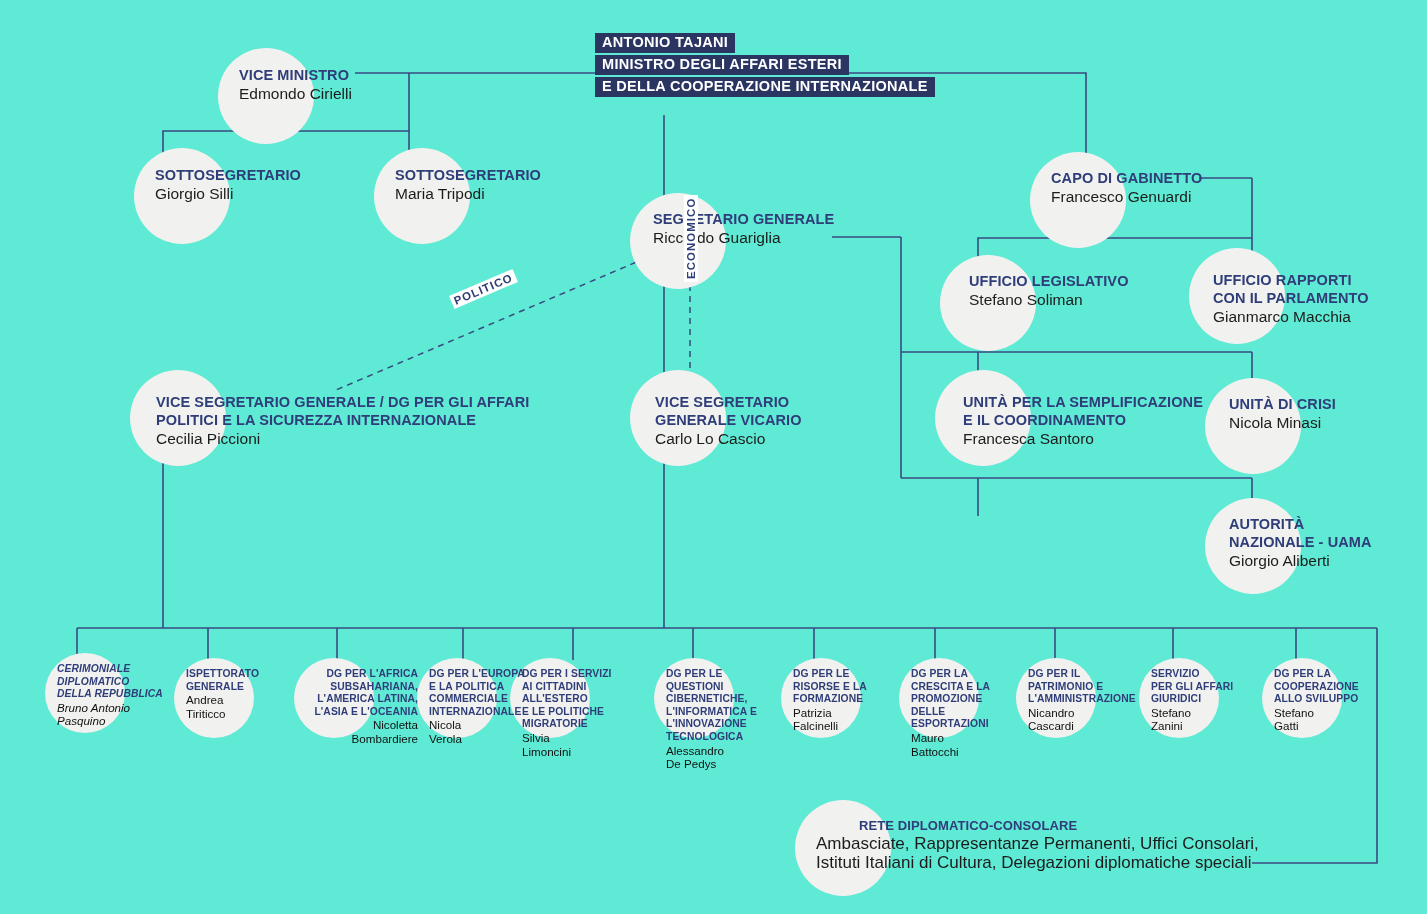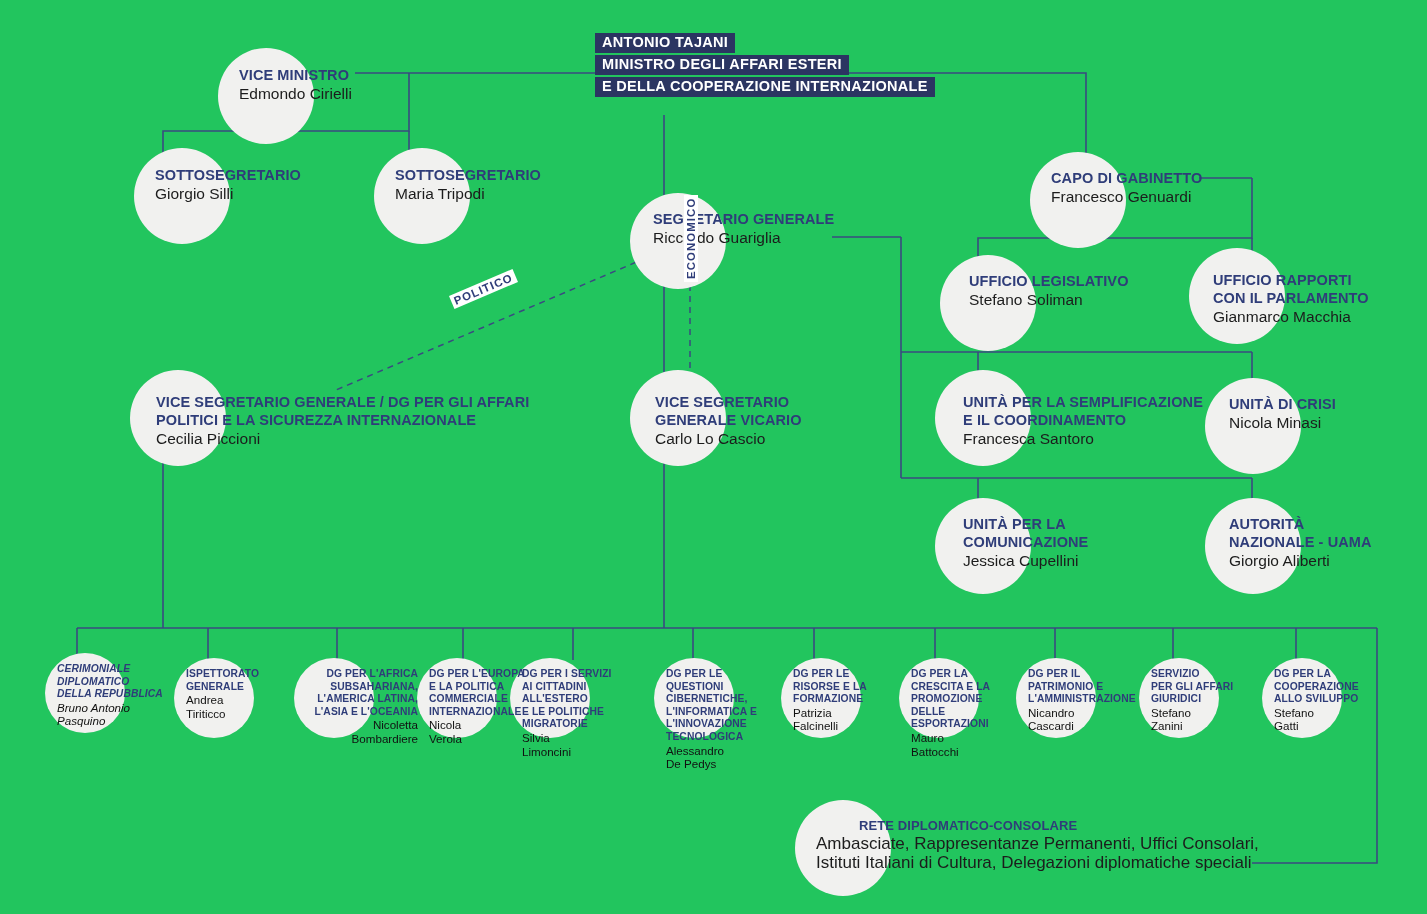--- a/index.html
+++ b/index.html
@@ -1,18 +1,18 @@
 <!DOCTYPE html>
 <html><head>
 <meta charset="utf-8">
 <title>Organigramma</title>
 <style>
   html,body{margin:0;padding:0;background:#ffffff;}
   body{font-family:"Liberation Sans","DejaVu Sans",sans-serif;}
-  #chart{position:relative;width:1427px;height:914px;overflow:hidden;background:#22c55e;}
+  #chart{position:relative;width:1427px;height:914px;overflow:hidden;background:#5eead4;}
   #wires{position:absolute;left:0;top:0;width:1427px;height:914px;pointer-events:none;}
 
   .node{position:absolute;}
   .blob{position:absolute;border-radius:50%;background:#f1f1ef;z-index:0;}
   .txt{position:relative;z-index:2;}
 
   .role{color:#2f3d79;font-weight:700;letter-spacing:.1px;text-transform:uppercase;}
   .person{color:#1c1c1c;font-weight:400;}
 
   
@@ -192,28 +192,20 @@
   </div>
 
   <div class="node lvl-a" style="left:1205px;top:378px;">
     <div class="blob" style="left:0;top:0;width:96px;height:96px;"></div>
     <div class="txt" style="padding:17px 0 0 24px;">
       <div class="role">UNITÀ DI CRISI</div>
       <div class="person">Nicola Minasi</div>
     </div>
   </div>
 
-  <div class="node lvl-a" style="left:935px;top:498px;">
-    <div class="blob" style="left:0;top:0;width:96px;height:96px;"></div>
-    <div class="txt" style="padding:17px 0 0 28px;">
-      <div class="role">UNITÀ PER LA</div>
-      <div class="role">COMUNICAZIONE</div>
-      <div class="person">Jessica Cupellini</div>
-    </div>
-  </div>
 
   <div class="node lvl-a" style="left:1205px;top:498px;">
     <div class="blob" style="left:0;top:0;width:96px;height:96px;"></div>
     <div class="txt" style="padding:17px 0 0 24px;">
       <div class="role">AUTORITÀ</div>
       <div class="role">NAZIONALE - UAMA</div>
       <div class="person">Giorgio Aliberti</div>
     </div>
   </div>
 

